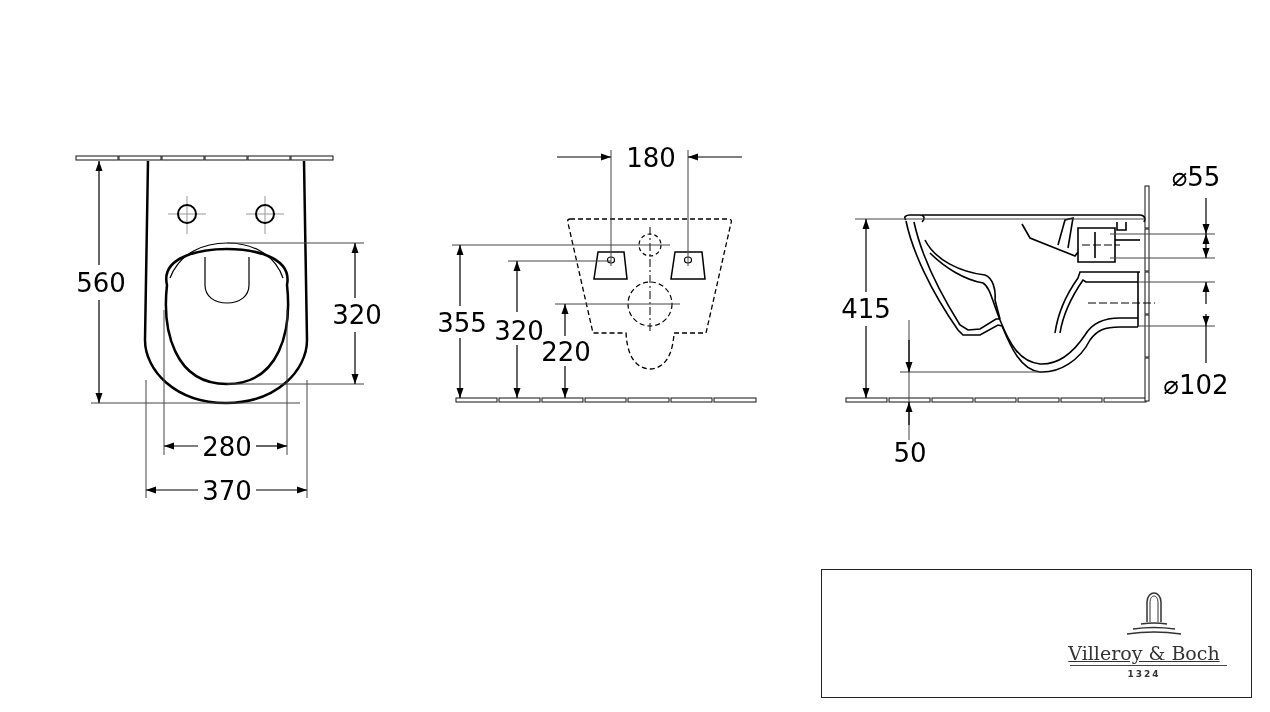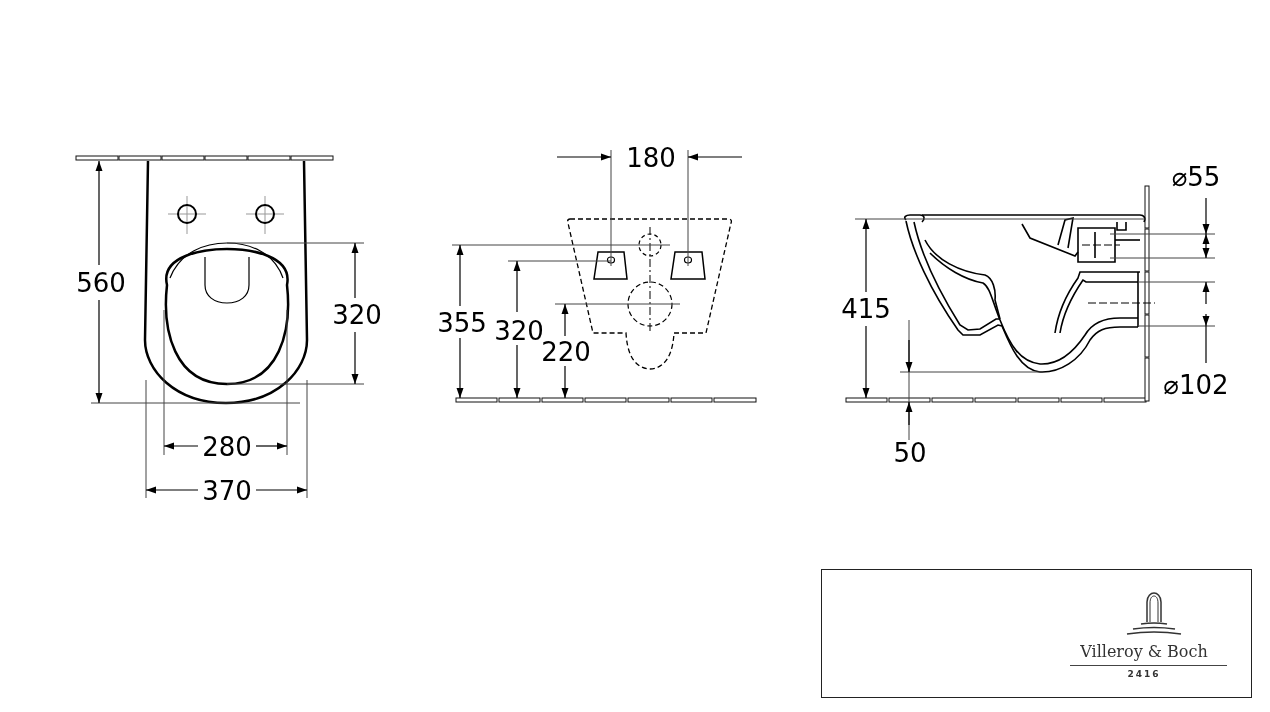--- a/index.html
+++ b/index.html
@@ -6,21 +6,21 @@
   body{width:1270px;height:712px;position:relative;overflow:hidden;font-family:"DejaVu Sans","Liberation Sans",sans-serif;}
   #drawing{position:absolute;left:0;top:0;width:1270px;height:712px;}
   .dim{font-family:"DejaVu Sans",sans-serif;font-size:26px;fill:#000;}
   .tb{position:absolute;left:821px;top:569px;width:431px;height:129px;border:1.5px solid #222;box-sizing:border-box;}
   .tb-left{position:absolute;left:0;top:0;width:215px;height:100%;border-right:1.5px solid #222;box-sizing:border-box;}
   .tb-top{position:absolute;left:0;top:0;width:100%;height:63px;border-bottom:1.5px solid #222;box-sizing:border-box;padding:0 0 0 6px;}
   .tb-title{font-size:24px;line-height:26px;margin-top:0;color:#111;}
   .tb-code{font-size:14px;line-height:16px;color:#111;}
   .tb-ver{position:absolute;left:0;top:63px;width:100%;height:64px;display:flex;align-items:center;justify-content:center;font-size:16px;color:#111;}
   .tb-right{position:absolute;left:215px;top:0;right:0;height:100%;}
-  .brand{position:absolute;left:0;right:0;top:72px;text-align:center;font-family:"DejaVu Serif","Liberation Serif",serif;font-size:16px;color:#333;}
+  .brand{position:absolute;left:0;right:0;top:72px;text-align:center;font-family:"DejaVu Serif","Liberation Serif",serif;font-size:19px;color:#333;text-decoration:underline;}
   .brand-line{position:absolute;left:33px;right:24px;top:95px;border-top:1.5px solid #444;}
   .brand-year{position:absolute;left:0;right:0;top:99px;text-align:center;font-family:"DejaVu Sans",sans-serif;font-size:9px;font-weight:bold;letter-spacing:2px;color:#333;}
   .brand-logo{position:absolute;left:82px;top:18px;width:70px;height:50px;}
 </style>
 </head>
 <body>
 
 <svg id="drawing" viewBox="0 0 1270 712" xmlns="http://www.w3.org/2000/svg">
   <defs>
     <marker id="arr" viewBox="0 0 10 10" refX="10" refY="5" markerWidth="10" markerHeight="10" orient="auto-start-reverse" markerUnits="userSpaceOnUse">
@@ -190,15 +190,15 @@
   <div class="tb-right">
     <svg class="brand-logo" viewBox="0 0 70 50">
       <path d="M28,34 L28,14 C28,8 32,5 35,5 C38,5 42,8 42,14 L42,34" fill="none" stroke="#333" stroke-width="1.5"></path>
       <path d="M31,34 L31,15 C31,10 33,8 35,8 C37,8 39,10 39,15 L39,34" fill="none" stroke="#333" stroke-width="1"></path>
       <path d="M22,36 Q35,34 48,36" fill="none" stroke="#333" stroke-width="1.5"></path>
       <path d="M14,41 Q35,38 56,41" fill="none" stroke="#333" stroke-width="1.5"></path>
       <path d="M8,46 Q35,42 62,46" fill="none" stroke="#333" stroke-width="1.5"></path>
     </svg>
     <div class="brand">Villeroy &amp; Boch</div>
     <div class="brand-line"></div>
-    <div class="brand-year">2416</div>
+    <div class="brand-year">1324</div>
   </div>
 </div>
 
 </body></html>

